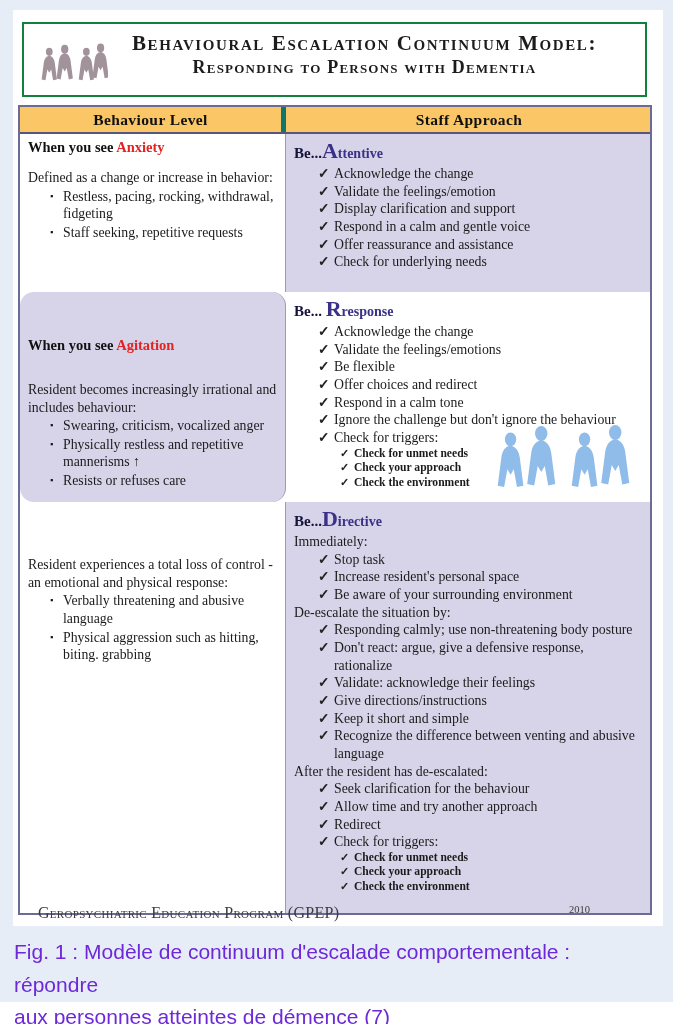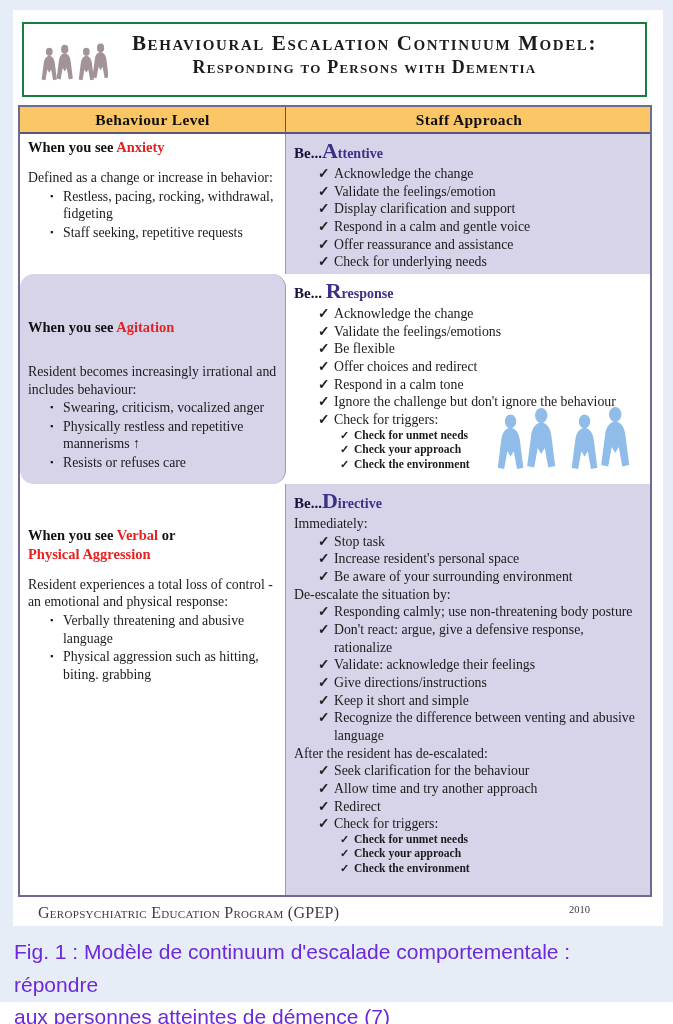--- a/index.html
+++ b/index.html
@@ -23,23 +23,23 @@
   .ftable{position:absolute;left:5px;top:95px;width:630px;border:2px solid #6b6b96;background:#fff;}
   .trow{display:flex;overflow:hidden;}
   .cell{box-sizing:border-box;}
   .cell-b{flex:0 0 266px;width:266px;border-right:1px solid #9a98bd;padding:4px 8px 4px 8px;}
   .cell-a{flex:1;padding:3px 6px 3px 8px;position:relative;}
   .lav{background:#d7d4e9;} .wht{background:#ffffff;}
 
   .thead{height:25px;border-bottom:2px solid #55557d;}
   .thead .cell{background:#fbc766;display:flex;align-items:center;justify-content:center;
     font-weight:700;font-size:15.5px;color:#101010;letter-spacing:.4px;}
-  .thead .cell-b{border-right:1px solid #0f766e;}
-
-  .row1{height:140px;} .row2{height:210px;} .row3{height:411px;}
+  .thead .cell-b{border-right:5px solid #0f766e;}
+
+  .row1{height:158px;} .row2{height:210px;} .row3{height:411px;}
 
   .lead{font-weight:700;font-size:14.5px;line-height:1.3;}
   .lead .blk{color:#111;} .lead .red{color:#e32222;}
   .desc{font-size:13.8px;line-height:1.28;margin-top:12px;}
   .r2pad{padding-top:44px;border-radius:14px;} .r3pad{padding-top:42px;}
   .r2gap .desc{margin-top:26px;}
 
   .li{display:flex;align-items:flex-start;font-size:13.8px;line-height:1.28;}
   .li .mark{flex:0 0 16px;text-align:left;font-weight:700;color:#232323;}
   .li .txt{flex:1;}
@@ -229,21 +229,20 @@
               <use href="#person" x="76" y="10" width="32" height="62"></use>
               <use href="#person" x="106" y="0" width="35" height="72"></use>
             </g>
           </svg>
         </span>
       </div>
     </div>
 
     <div class="trow row3">
       <div class="cell cell-b wht r3pad">
-        <div class="lead"><span class="blk">When you see </span><span class="red">Verbal</span><span class="blk"> or</span><br><span class="red">Physical Aggression</span></div>
         <div class="desc">Resident experiences a total loss of control - an emotional and physical response:</div>
         <div>
             <div class="li bullet">
               <span class="mark">▪</span>
               <span class="txt">Verbally threatening and abusive language</span>
             </div>
             <div class="li bullet">
               <span class="mark">▪</span>
               <span class="txt">Physical aggression such as hitting, biting. grabbing</span>
             </div>

